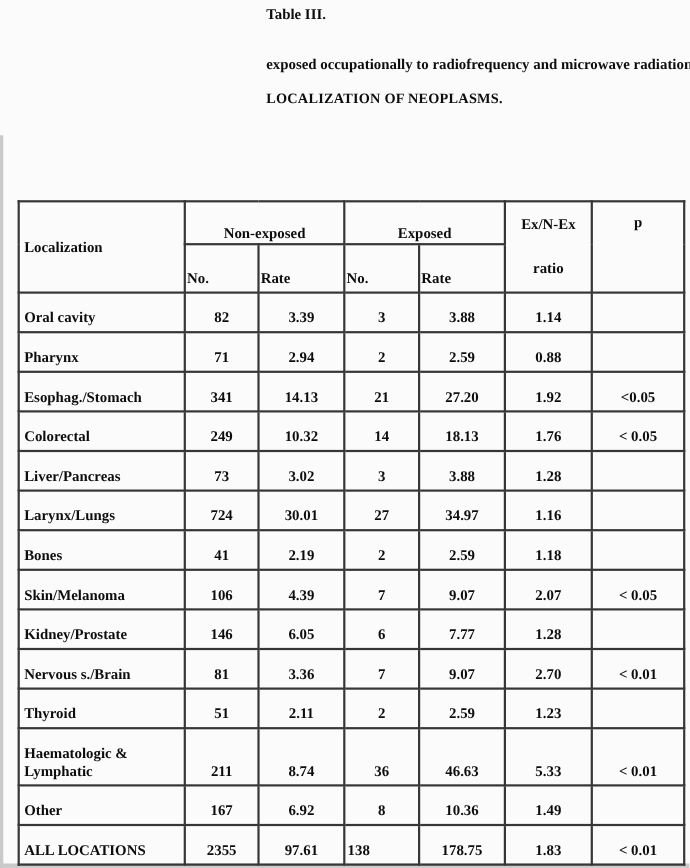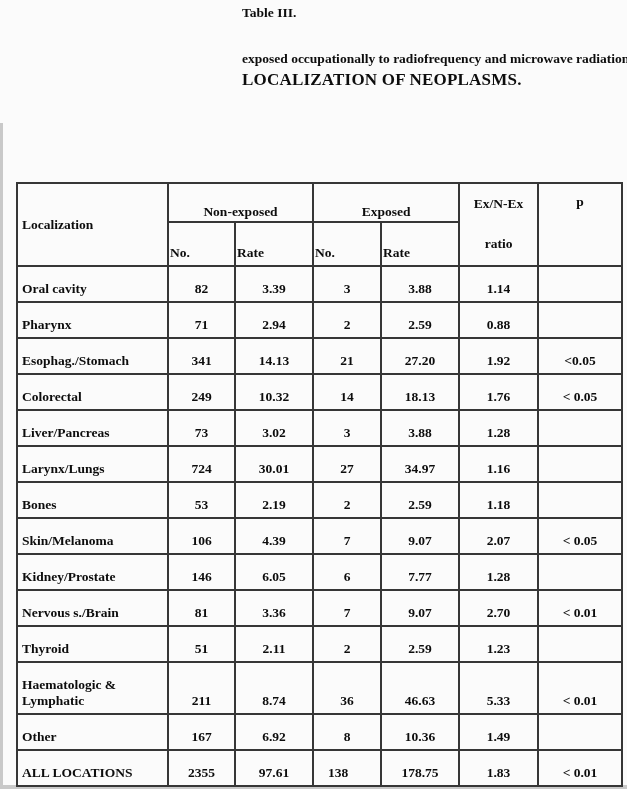--- a/index.html
+++ b/index.html
@@ -12,21 +12,21 @@
     position: relative;
     overflow: hidden;
   }
   .edge-left   { position: absolute; left: 0; top: 123px; width: 3px; height: 666px; background: #c9c9c9; }
   .edge-bottom { position: absolute; left: 0; top: 785px; width: 627px; height: 4px; background: #c9c9c9; }
 
   .heading-block { position: absolute; top: 0; left: 242px; width: 376px; text-align: left; }
   .title { margin-top: 6px; font-size: 13.5px; line-height: 14px; }
   .subtitle { margin-top: 26px; font-size: 13.5px; line-height: 26px; }
   .subtitle div { white-space: nowrap; }
-  .section-heading { font-size: 17px; line-height: 16px; letter-spacing: 0.2px; }
+  .section-heading { margin-top: 10px; font-size: 13px; line-height: 16px; letter-spacing: 0.2px; }
 
   table.data-table {
     position: absolute; top: 182px; left: 16px;
     border-collapse: collapse; table-layout: fixed;
     width: 605px;
     font-size: 13.5px;
   }
   .data-table td { border: 2px solid #363636; overflow: hidden; }
   tr.hrow1 { height: 34px; }
   tr.hrow2 { height: 38px; }
@@ -34,21 +34,21 @@
   tbody tr.row-tall { height: 52px; }
 
   .h-loc   { text-align: left;   vertical-align: middle; padding: 0 2px 0 4px; }
   .h-group { text-align: center; vertical-align: bottom; padding-bottom: 1px; }
   .h-sub   { text-align: left; vertical-align: bottom; padding-bottom: 4px; }
   .h-ratio { text-align: center; vertical-align: top; line-height: 40px; padding-top: 0; }
   .h-p     { text-align: center; vertical-align: top; padding-top: 10px; }
 
   .cell-loc { text-align: left;   vertical-align: bottom; padding: 0 2px 4px 4px; line-height: 16px; }
   .cell-num { text-align: center; vertical-align: bottom; padding-bottom: 4px; }
-  .cell-num.align-left { text-align: left; padding-left: 14px; }
+  .cell-num.align-left { text-align: left; padding-left: 2px; }
 </style>
 </head>
 <body>
 
 <div class="edge-left"></div>
 <div class="edge-bottom"></div>
 
 <div class="heading-block">
   <div class="title">Table III.</div>
   <div class="subtitle">
@@ -132,21 +132,21 @@
     <td class="cell-loc">Larynx/Lungs</td>
     <td class="cell-num">724</td>
     <td class="cell-num">30.01</td>
     <td class="cell-num">27</td>
     <td class="cell-num">34.97</td>
     <td class="cell-num">1.16</td>
     <td class="cell-num"></td>
   </tr>
       <tr>
     <td class="cell-loc">Bones</td>
-    <td class="cell-num">53</td>
+    <td class="cell-num">41</td>
     <td class="cell-num">2.19</td>
     <td class="cell-num">2</td>
     <td class="cell-num">2.59</td>
     <td class="cell-num">1.18</td>
     <td class="cell-num"></td>
   </tr>
       <tr>
     <td class="cell-loc">Skin/Melanoma</td>
     <td class="cell-num">106</td>
     <td class="cell-num">4.39</td>

